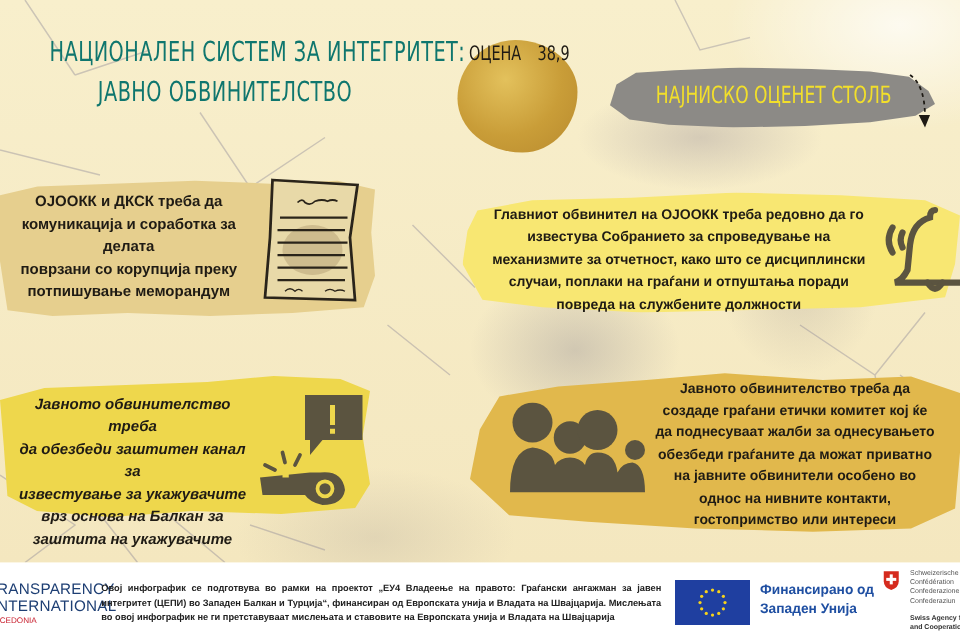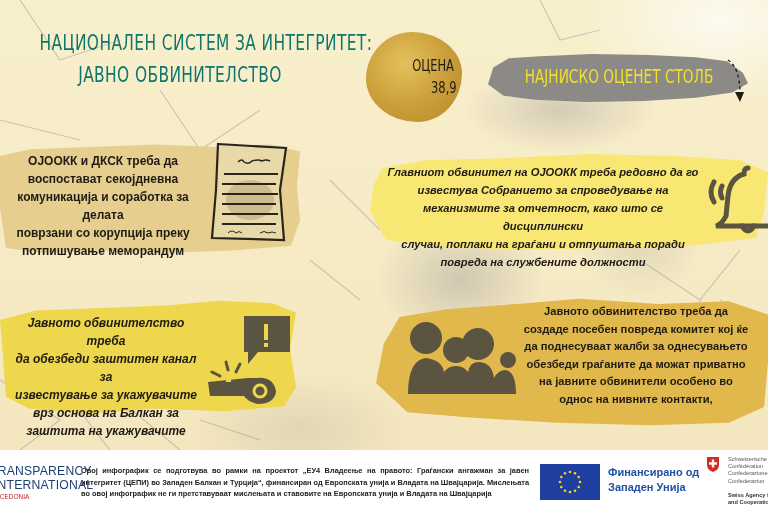--- a/index.html
+++ b/index.html
@@ -38,21 +38,21 @@
     letter-spacing: 0.5px;
   }
   .title .l1 { font-size: 22px; line-height: 30px; transform: scaleX(0.78); transform-origin: center; white-space: nowrap; display: block; }
   .title .l2 { font-size: 22px; line-height: 34px; transform: scaleX(0.78); transform-origin: center; white-space: nowrap; display: block; }
 
   
   .score {
     position: absolute; left: 366px; top: 32px; width: 96px; height: 90px;
     border-radius: 48% 52% 46% 54% / 52% 46% 54% 48%;
     background: radial-gradient(circle at 40% 35%, #e3c15c 0%, #c99d38 55%, #b88a2e 100%);
-    display: flex; flex-direction: column; align-items: flex-end; justify-content: center;
+    display: flex; flex-direction: row; align-items: flex-start; justify-content: center;
     color: #1e1a14;
     font-family: "DejaVu Sans", sans-serif;
   }
   .score span { font-size: 16px; line-height: 22px; transform: scaleX(0.72); display: block; }
 
   
   .pillar {
     position: absolute; left: 488px; top: 52px; width: 260px; height: 52px;
     background: #8c8a86;
     clip-path: polygon(2% 30%, 8% 12%, 20% 8%, 40% 4%, 62% 6%, 80% 10%, 92% 18%, 98% 40%, 100% 60%, 94% 78%, 80% 88%, 60% 94%, 38% 96%, 18% 92%, 6% 84%, 0% 62%);
@@ -87,21 +87,21 @@
   }
 
   .card1 { left: 0; top: 140px; width: 300px; height: 115px; }
   .card1 .blob { background: #e6cf8e;
     clip-path: polygon(0% 14%, 10% 8%, 30% 6%, 52% 4%, 72% 6%, 90% 4%, 100% 10%, 99% 40%, 100% 70%, 97% 92%, 78% 96%, 56% 98%, 34% 96%, 14% 98%, 2% 94%, 0% 60%); }
   .card1 .txt { position: absolute; left: 0; top: 12px; width: 206px; }
 
   .card2 { left: 370px; top: 150px; width: 398px; height: 102px; }
   .card2 .blob { background: #f8e772;
     clip-path: polygon(3% 18%, 14% 10%, 34% 8%, 55% 4%, 76% 6%, 93% 10%, 100% 22%, 99% 60%, 97% 86%, 80% 94%, 58% 96%, 36% 98%, 16% 94%, 4% 88%, 0% 60%, 1% 34%); }
-  .card2 .txt { position: absolute; left: 14px; top: 13px; width: 318px; font-size: 11.2px; font-style: italic; }
+  .card2 .txt { position: absolute; left: 14px; top: 13px; width: 318px; font-size: 11.2px; }
 
   .card3 { left: 0; top: 296px; width: 296px; height: 120px; font-style: italic; }
   .card3 .blob { background: #eed74c;
     clip-path: polygon(0% 20%, 12% 12%, 34% 10%, 56% 8%, 74% 4%, 92% 6%, 100% 14%, 98% 44%, 100% 76%, 96% 92%, 76% 96%, 52% 94%, 30% 98%, 10% 94%, 2% 84%, 1% 50%); }
   .card3 .txt { position: absolute; left: 8px; top: 18px; width: 196px; }
 
   .card4 { left: 376px; top: 296px; width: 392px; height: 132px; }
   .card4 .blob { background: #e1b84c;
     clip-path: polygon(6% 16%, 18% 10%, 36% 6%, 52% 2%, 72% 6%, 90% 4%, 100% 14%, 100% 50%, 99% 84%, 90% 96%, 70% 98%, 46% 96%, 24% 92%, 8% 88%, 0% 66%, 2% 36%); }
   .card4 .txt { position: absolute; left: 130px; top: 7px; width: 260px; font-size: 11.2px; line-height: 17.5px; }
@@ -157,21 +157,20 @@
 </div>
 <svg class="arrow-icon" viewBox="0 0 22 48">
   <path d="M2 4 Q14 12 14 38" stroke="#1e1a14" stroke-width="1.4" stroke-dasharray="3 3" fill="none"></path>
   <path d="M9 36 L14 46 L18 36 Z" fill="#1e1a14"></path>
 </svg>
 
 <div class="card card1">
   <div class="blob"></div>
   <div class="txt">
     <div>ОЈООКК и ДКСК треба да</div>
-    <div>воспостават секојдневна</div>
     <div>комуникација и соработка за делата</div>
     <div>поврзани со корупција преку</div>
     <div>потпишување меморандум</div>
   </div>
 </div>
 <svg class="icon" style="left:208px;top:140px;width:82px;height:104px" viewBox="0 0 82 104">
   <path d="M10 4 L78 8 L72 50 L76 100 L4 98 L8 50 Z" fill="#e8d9a8" stroke="#2a241a" stroke-width="2.2"></path>
   <ellipse cx="42" cy="60" rx="24" ry="20" fill="#b8a478" opacity="0.55"></ellipse>
   <path d="M30 22 q4 -4 6 0 q4 3 8 -1 q6 -2 10 0 q4 -2 8 0" stroke="#2a241a" stroke-width="1.4" fill="none"></path>
   <g stroke="#2a241a" stroke-width="1.8">
@@ -226,25 +225,26 @@
   </g>
   <path d="M4 70 L44 66 L52 66 Q70 64 72 80 Q70 92 54 92 Q44 90 40 84 L6 84 Z" fill="#5b5440"></path>
   <circle cx="56" cy="79" r="6" fill="none" stroke="#eed74c" stroke-width="3"></circle>
   <rect x="22" y="66" width="5" height="4" fill="#eed74c"></rect>
 </svg>
 
 <div class="card card4">
   <div class="blob"></div>
   <div class="txt">
     <div>Јавното обвинителство треба да</div>
-    <div>создаде посебен повреда комитет кој ќе</div>
+    <div>создаде граѓани етички комитет кој ќе</div>
     <div>да поднесуваат жалби за однесувањето</div>
     <div>обезбеди граѓаните да можат приватно</div>
     <div>на јавните обвинители особено во</div>
     <div>однос на нивните контакти,</div>
+    <div>гостопримство или интереси</div>
   </div>
 </div>
 <svg class="icon" style="left:408px;top:322px;width:108px;height:72px" viewBox="0 0 108 72">
   <g fill="#5b5440">
     <circle cx="18" cy="16" r="16"></circle>
     <circle cx="48" cy="28" r="13"></circle>
     <circle cx="70" cy="22" r="16"></circle>
     <circle cx="100" cy="38" r="8"></circle>
     <path d="M0 72 Q0 38 18 36 Q34 38 36 50 Q40 44 48 44 Q56 44 60 50 Q62 40 70 40 Q84 40 86 56 Q90 48 98 48 Q108 50 108 72 Z"></path>
   </g>

